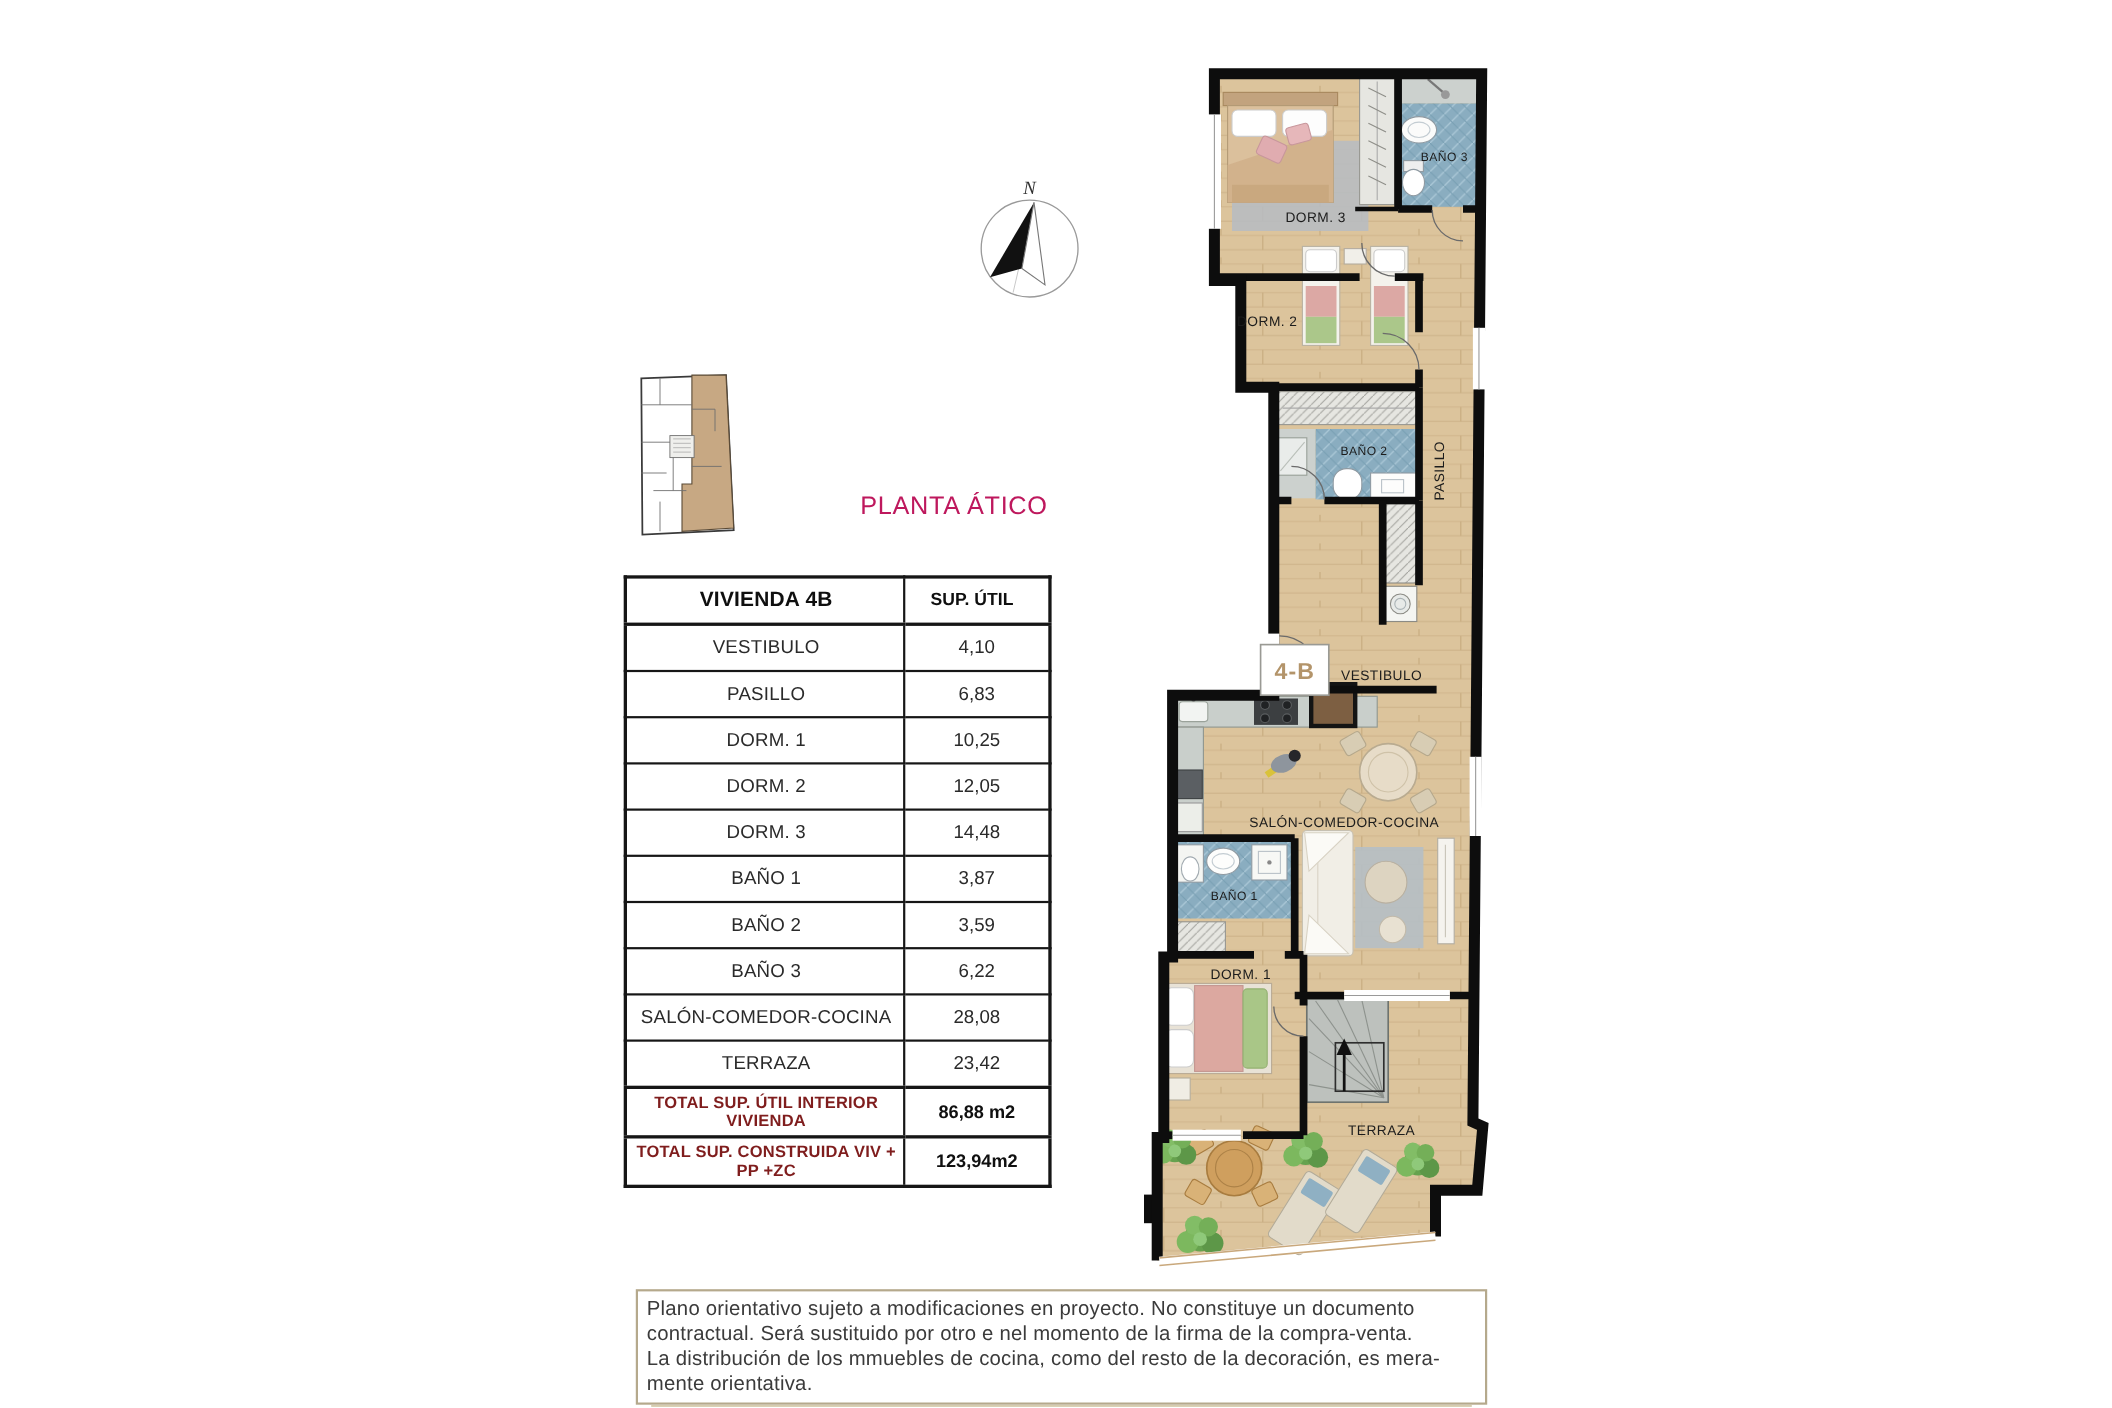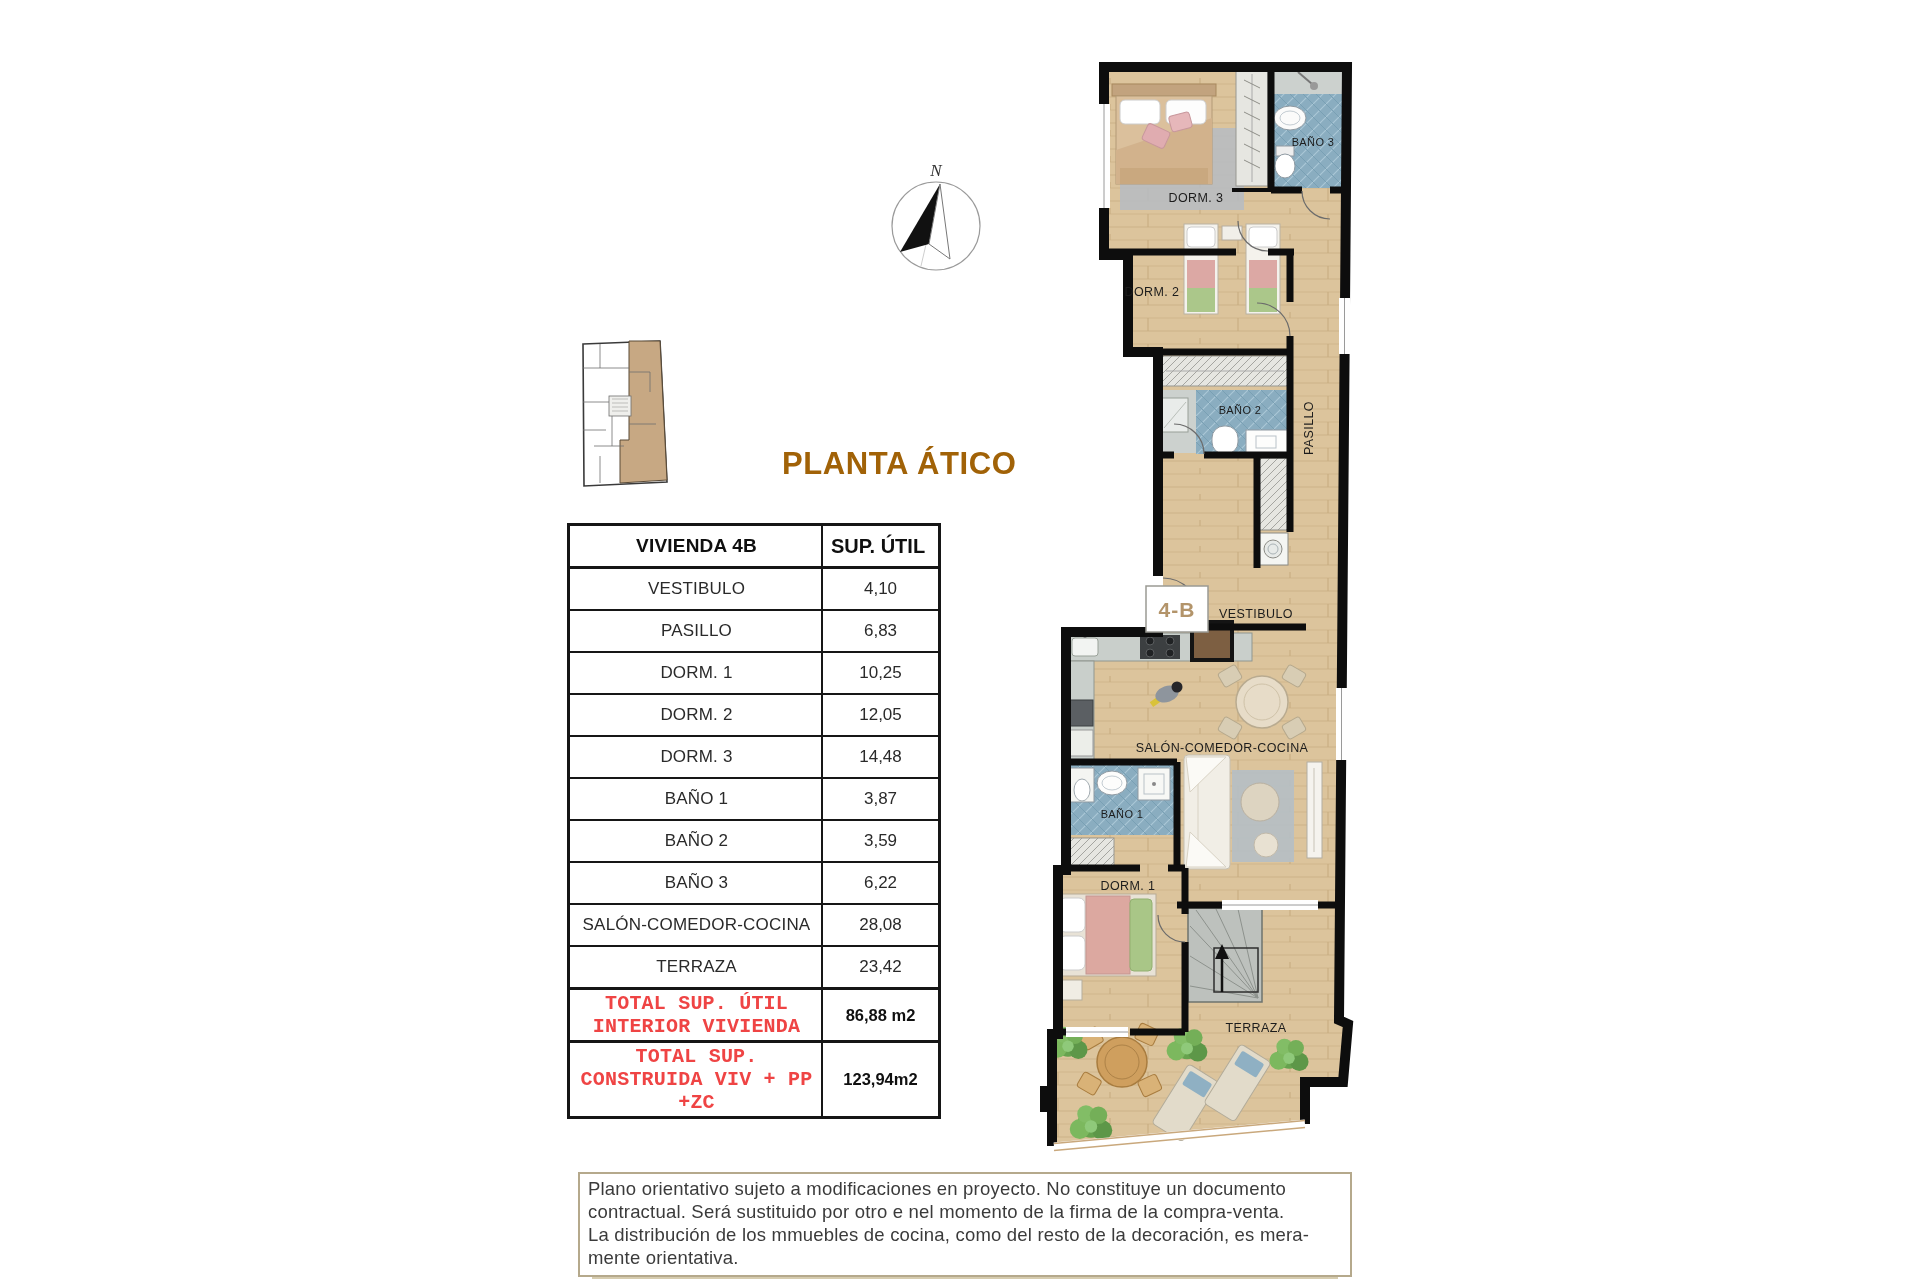--- a/index.html
+++ b/index.html
@@ -2,37 +2,37 @@
 <html><head>
 <meta charset="utf-8">
 <style>
   html,body { margin:0; padding:0; }
   body {
     width:1920px; height:1280px; background:#ffffff; position:relative; overflow:hidden;
     font-family:"Liberation Sans", sans-serif;
   }
   .page-title {
     position:absolute; left:782px; top:446px;
-    font-size:31px; font-weight:bold; letter-spacing:.6px; color:#a16207;
+    font-size:23px; font-weight:normal; letter-spacing:.6px; color:#be185d;
   }
   
   .areas-table {
     position:absolute; left:567px; top:523px;
     border-collapse:collapse; table-layout:fixed;
     border:3px solid #161616;
   }
   .areas-table td { border:2px solid #161616; vertical-align:middle;text-align:center; }
   .areas-table tr.header td { border-bottom:3px solid #161616; height:36px; }
   .areas-table .cell-label { width:237px; padding:2px 6px 2px 8px; font-size:17px; color:#2a2a2a; letter-spacing:.2px; }
   .areas-table .cell-value { width:106px; text-align:center; font-size:17px; color:#2a2a2a; }
   .areas-table tr.header .cell-label { font-size:19px; font-weight:bold; color:#0f0f0f; }
-  .areas-table tr.header .cell-value { font-size:20px; font-weight:bold; text-align:left; padding-left:8px; color:#0f0f0f; }
+  .areas-table tr.header .cell-value { font-size:16px; font-weight:bold; text-align:left; padding-left:23px; color:#0f0f0f; }
   .areas-table tr.row td { height:36px; }
   .areas-table tr.total td { height:38px; border-top:3px solid #161616; }
-  .areas-table tr.total .cell-label { font-size:20px; font-weight:bold; line-height:1.15; color:#ef4444;font-family:Liberation Mono, monospace; }
+  .areas-table tr.total .cell-label { font-size:15px; font-weight:bold; line-height:1.15; color:#7f1d1d; }
   .areas-table tr.total .cell-value { font-size:16.5px; font-weight:bold; color:#101010; }
   
   .disclaimer {
     position:absolute; left:578px; top:1172px; width:774px; box-sizing:border-box;
     border:2px solid #b5a98c; padding:3px 8px 6px 8px;
     font-size:18.5px; line-height:23px; color:#3b3b3b; letter-spacing:.2px;
     box-shadow:0 16px 0 -14px #d6ccaf;
   }
   .disclaimer div { white-space:nowrap; }
   

